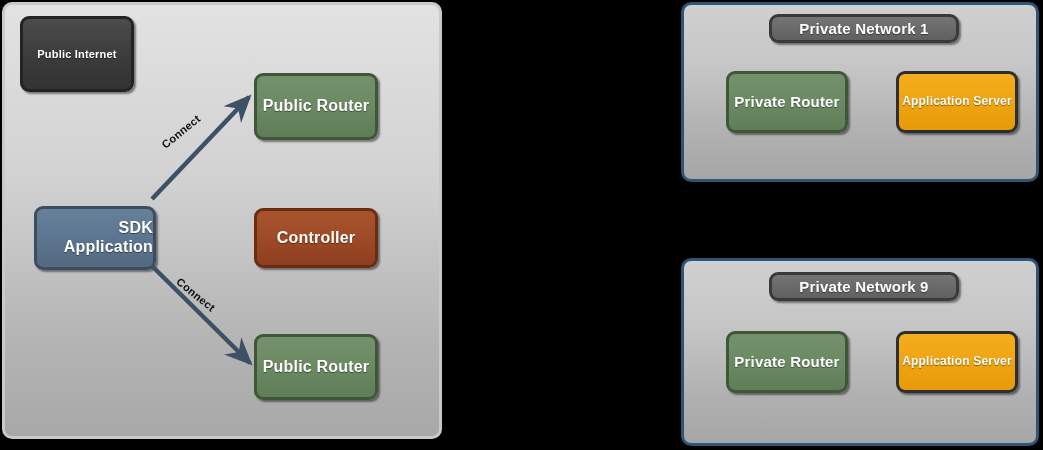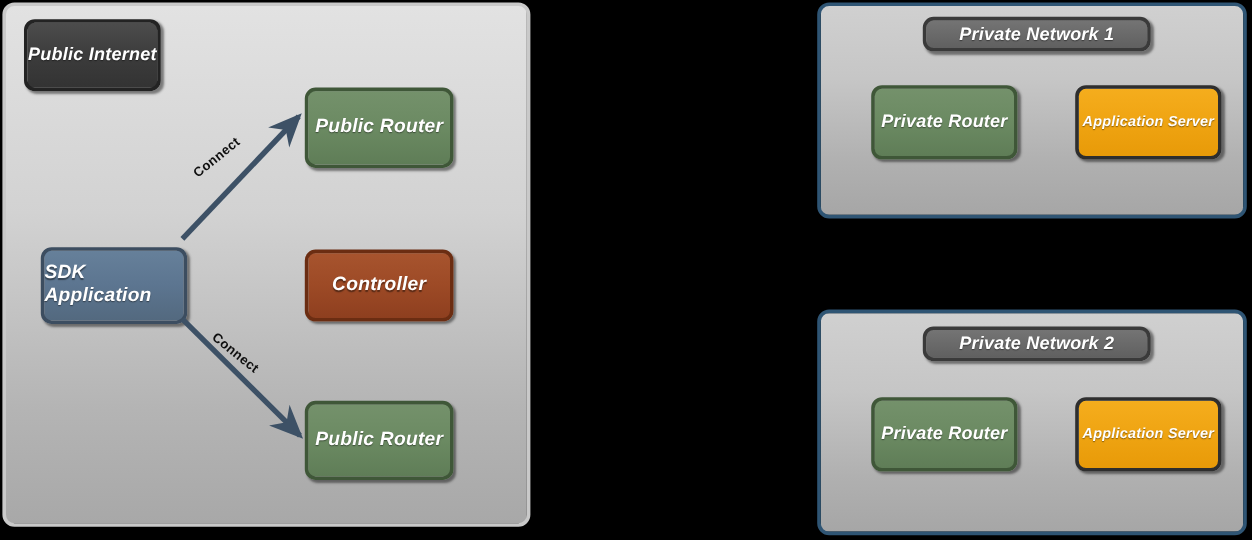--- a/index.html
+++ b/index.html
@@ -43,29 +43,28 @@
   .panel-private-2 { top: 258px; height: 188px; }
 
   
   .node {
     position: absolute;
     box-sizing: border-box;
     border-radius: 9px;
     display: flex;
     align-items: center;
     justify-content: center;
-    text-align: left;
+    text-align: right;
     color: #ffffff;
     font-weight: bold;
     line-height: 1.16;
     letter-spacing: 0.2px;
     text-shadow: 0 1px 1px rgba(0,0,0,0.45);
     box-shadow: 2px 2px 2px rgba(0,0,0,0.45);
     user-select: none;
-    font-style: italic;
   }
 
   .node-dark {
     background: linear-gradient(180deg, #4c4c4c 0%, #3b3b3b 55%, #333333 100%);
     border: 3px solid #232323;
   }
   .node-green {
     background: linear-gradient(180deg, #74916b 0%, #6b8a62 50%, #5f7d57 100%);
     border: 3px solid #3f5738;
   }
@@ -80,21 +79,21 @@
   .node-orange {
     background: linear-gradient(180deg, #f5ad1d 0%, #efa412 50%, #e89a08 100%);
     border: 3px solid #2e2e2e;
   }
   .node-badge {
     background: linear-gradient(180deg, #747474 0%, #6a6a6a 50%, #606060 100%);
     border: 3px solid #3a3a3a;
   }
 
   
-  #public-internet-label { left: 15px;  top: 11px;  width: 114px; height: 60px; font-size: 15px; }
+  #public-internet-label { left: 15px;  top: 11px;  width: 114px; height: 76px; font-size: 11px; }
   #public-router-top     { left: 249px; top: 68px;  width: 124px; height: 67px; font-size: 16px; }
   #sdk-application       { left: 29px;  top: 201px; width: 122px; height: 64px; font-size: 16px; }
   #controller            { left: 249px; top: 203px; width: 124px; height: 60px; font-size: 16px; }
   #public-router-bottom  { left: 249px; top: 329px; width: 124px; height: 66px; font-size: 16px; }
 
   
   .pn-title   { width: 190px; height: 29px; font-size: 15px; left: 85px; }
   .pn-router  { width: 122px; height: 62px; font-size: 15px; left: 20px; margin-left: 22px; }
   .pn-server  { width: 122px; height: 62px; font-size: 12px; left: 212px; }
 
@@ -166,16 +165,16 @@
 
 <div class="edge-label" id="edge-label-bottom">Connect</div>
 
 <div class="panel panel-private panel-private-1">
   <div class="node node-badge pn-title row-a">Private Network 1</div>
   <div class="node node-green pn-router row-a">Private Router</div>
   <div class="node node-orange pn-server row-a">Application Server</div>
 </div>
 
 <div class="panel panel-private panel-private-2">
-  <div class="node node-badge pn-title row-b">Private Network 2</div>
+  <div class="node node-badge pn-title row-b">Private Network 9</div>
   <div class="node node-green pn-router row-b">Private Router</div>
   <div class="node node-orange pn-server row-b">Application Server</div>
 </div>
 
 </body></html>

